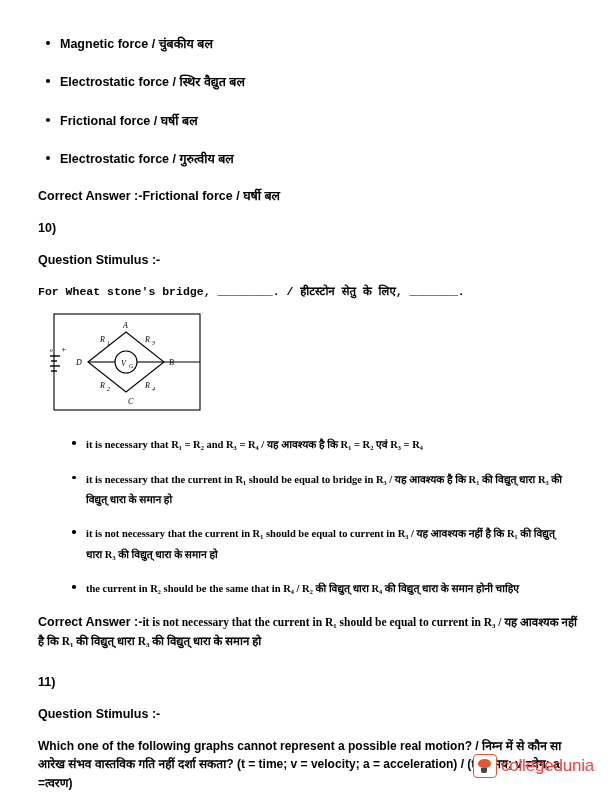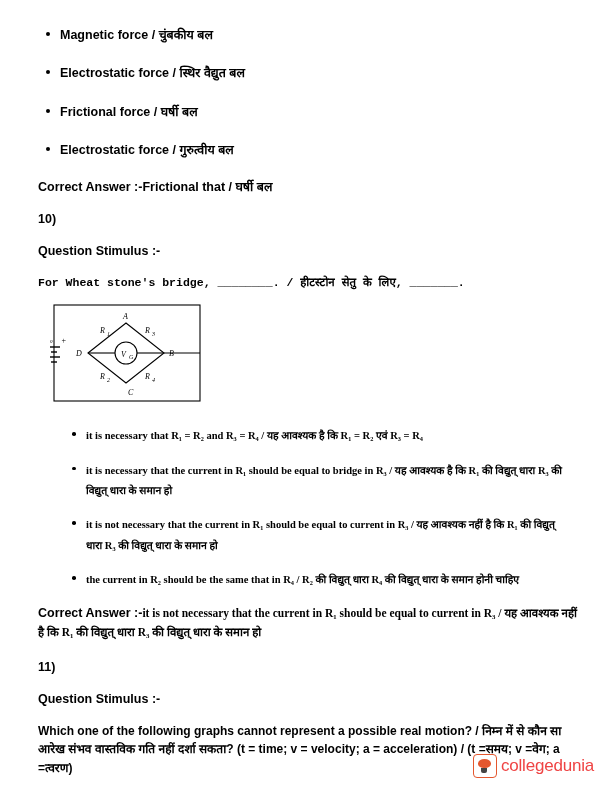--- a/index.html
+++ b/index.html
@@ -29,21 +29,21 @@
     width: 540px;
   }
   ul.opts {
     list-style: none;
     margin: 0;
     padding: 0;
   }
   ul.opts li {
     position: relative;
     padding-left: 22px;
-    margin: 3px 0 20px 0;
+    margin: 12px 0 20px 0;
   }
   ul.opts li:before {
     content: "";
     position: absolute;
     left: 8px;
     top: 7px;
     width: 4px;
     height: 4px;
     background: #000;
     border-radius: 50%;
@@ -103,21 +103,21 @@
     height: 3.5px;
     background: #000;
     border-radius: 50%;
   }
   .correct2 {
     font-family: "Liberation Serif", serif;
     font-size: 11.5px;
     font-weight: bold;
     line-height: 1.6;
     margin-top: 6px;
-    margin-bottom: 18px;
+    margin-bottom: 24px;
   }
   .correct2 .lbl {
     font-family: "Liberation Sans", sans-serif;
     font-size: 12.5px;
   }
   .q11body {
     font-size: 12px;
     font-weight: bold;
     line-height: 1.55;
     margin-bottom: 10px;
@@ -180,21 +180,21 @@
 <div class="page">
   <div class="content">
 
     <ul class="opts">
       <li><span class="optbold">Magnetic force / चुंबकीय बल</span></li>
       <li><span class="optbold">Electrostatic force / स्थिर वैद्युत बल</span></li>
       <li><span class="optbold">Frictional force / घर्षी बल</span></li>
       <li><span class="optbold">Electrostatic force / गुरुत्वीय बल</span></li>
     </ul>
 
-    <div class="correct">Correct Answer :-Frictional that / घर्षी बल</div>
+    <div class="correct">Correct Answer :-Frictional force / घर्षी बल</div>
 
     <div class="qnum">10)</div>
     <div class="stimulus">Question Stimulus :-</div>
     <div class="serif-line">For Wheat stone's bridge, ________. / हीटस्टोन सेतु के लिए, _______.</div>
 
     <div class="figure">
       <svg width="210" height="108" viewBox="0 0 210 108" xmlns="http://www.w3.org/2000/svg">
         <g stroke="#000" stroke-width="1.1" fill="none">
 
           <rect x="4" y="6" width="146" height="96"></rect>

